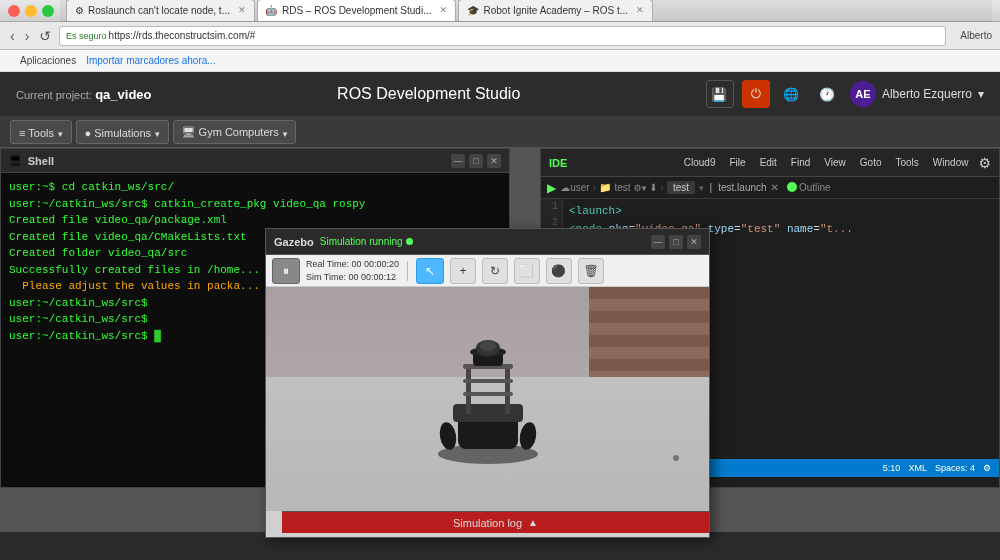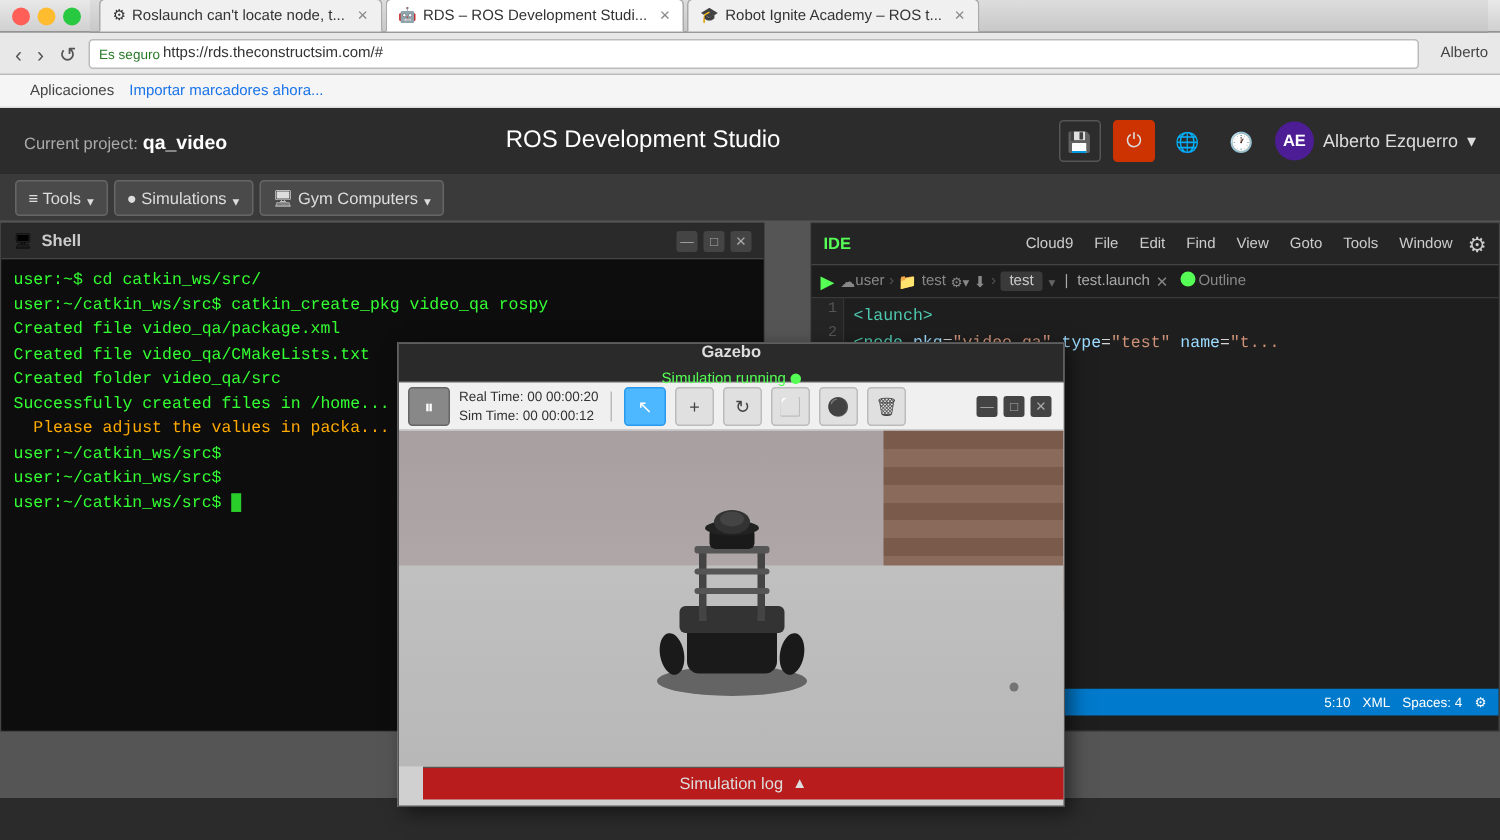--- a/index.html
+++ b/index.html
@@ -268,21 +268,20 @@
       z-index: 10;
     }
     .gazebo-titlebar {
       height: 26px;
       background: #2a2a2a;
       display: flex;
       align-items: center;
       padding: 0 8px;
       gap: 6px;
       border-bottom: 1px solid #555;
-      flex-direction: column;
     }
     .gazebo-title { font-size: 11px; color: #ddd; font-weight: bold; }
     .sim-running { font-size: 10px; color: #5f5; display: flex; align-items: center; gap: 3px; }
     .green-dot { width: 7px; height: 7px; border-radius: 50%; background: #5f5; }
 
     .gazebo-toolbar {
       height: 32px;
       background: #f0f0f0;
       display: flex;
       align-items: center;

